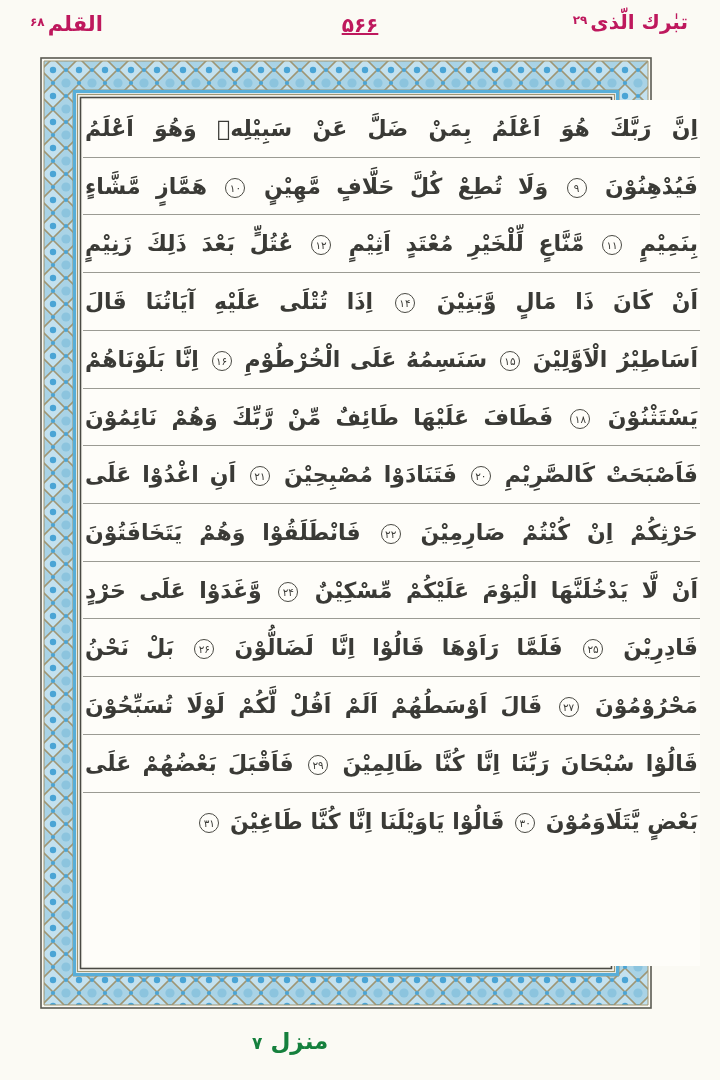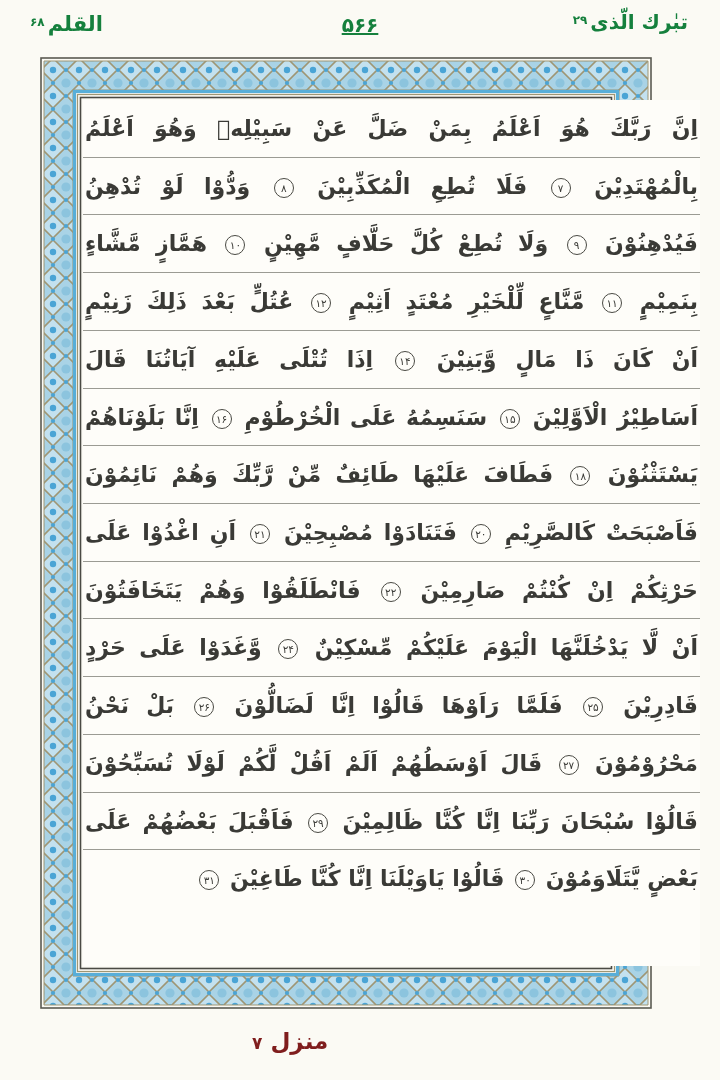--- a/index.html
+++ b/index.html
@@ -6,21 +6,21 @@
   body {
     width:720px; height:1080px;
     background:#fbfaf4;
     font-family:"DejaVu Sans", sans-serif;
     position:relative;
     overflow:hidden;
   }
   .page { position:absolute; inset:0; }
 
   
-  .hdr { position:absolute; color:#15803d; white-space:nowrap; }
+  .hdr { position:absolute; color:#be185d; white-space:nowrap; }
   .hdr-right  { top:10px; right:32px;  font-size:20px; font-weight:bold; }
   .hdr-center { top:13px; left:0; right:0; text-align:center; font-size:20px; font-weight:bold; letter-spacing:1px;text-decoration:underline; }
   .hdr-left   { top:12px; left:30px;  font-size:21px; font-weight:bold; }
   .num-small  { font-size:12px; font-weight:bold; position:relative; top:-5px; margin-right:3px; }
 
   
   .frame-svg { position:absolute; left:40px; top:57px; }
 
   
   .text-area {
@@ -60,21 +60,21 @@
     color:#3a3a36;
     box-sizing:border-box;
     text-align-last:center;
   }
 
   
   .footer {
     position:absolute;
     top:1028px; left:252px;
     font-size:23px; font-weight:bold;
-    color:#7f1d1d;
+    color:#15803d;
     direction:rtl;
   }
   .footer .mnum { font-size:17px; margin-right:8px; }
 </style>
 </head>
 <body>
 
 <div class="page">
 
   <div class="hdr hdr-right">
@@ -106,21 +106,20 @@
 
     <path d="M4,4 H608 V948 H4 Z M33,33 H579 V919 H33 Z" fill="url(#orn)" fill-rule="evenodd" stroke="#9f9674" stroke-width="1"></path>
 
     <rect x="34.5" y="34.5" width="543" height="883" fill="none" stroke="#58aed8" stroke-width="3.2"></rect>
     <rect x="37.5" y="37.5" width="537" height="877" fill="none" stroke="#9f9674" stroke-width="1.2"></rect>
     <rect x="40.5" y="40.5" width="531" height="871" fill="none" stroke="#4a4a44" stroke-width="1.6"></rect>
   </svg>
 
   <div class="text-area">
       <div class="qline"><span class="qtext">اِنَّ رَبَّكَ هُوَ اَعْلَمُ بِمَنْ ضَلَّ عَنْ سَبِيْلِهٖ وَهُوَ اَعْلَمُ</span></div>
-      <div class="qline"><span class="qtext">بِالْمُهْتَدِيْنَ</span> <span class="amark">۷</span> <span class="qtext">فَلَا تُطِعِ الْمُكَذِّبِيْنَ</span> <span class="amark">۸</span> <span class="qtext">وَدُّوْا لَوْ تُدْهِنُ</span></div>
       <div class="qline"><span class="qtext">فَيُدْهِنُوْنَ</span> <span class="amark">۹</span> <span class="qtext">وَلَا تُطِعْ كُلَّ حَلَّافٍ مَّهِيْنٍ</span> <span class="amark">۱۰</span> <span class="qtext">هَمَّازٍ مَّشَّاءٍ</span></div>
       <div class="qline"><span class="qtext">بِنَمِيْمٍ</span> <span class="amark">۱۱</span> <span class="qtext">مَّنَّاعٍ لِّلْخَيْرِ مُعْتَدٍ اَثِيْمٍ</span> <span class="amark">۱۲</span> <span class="qtext">عُتُلٍّ بَعْدَ ذَلِكَ زَنِيْمٍ</span> </div>
       <div class="qline"><span class="qtext">اَنْ كَانَ ذَا مَالٍ وَّبَنِيْنَ</span> <span class="amark">۱۴</span> <span class="qtext">اِذَا تُتْلَى عَلَيْهِ آيَاتُنَا قَالَ</span></div>
       <div class="qline"><span class="qtext">اَسَاطِيْرُ الْاَوَّلِيْنَ</span> <span class="amark">۱۵</span> <span class="qtext">سَنَسِمُهُ عَلَى الْخُرْطُوْمِ</span> <span class="amark">۱۶</span> <span class="qtext">اِنَّا بَلَوْنَاهُمْ كَمَا</span></div>
       <div class="qline"><span class="qtext">يَسْتَثْنُوْنَ</span> <span class="amark">۱۸</span> <span class="qtext">فَطَافَ عَلَيْهَا طَائِفٌ مِّنْ رَّبِّكَ وَهُمْ نَائِمُوْنَ</span> </div>
       <div class="qline"><span class="qtext">فَاَصْبَحَتْ كَالصَّرِيْمِ</span> <span class="amark">۲۰</span> <span class="qtext">فَتَنَادَوْا مُصْبِحِيْنَ</span> <span class="amark">۲۱</span> <span class="qtext">اَنِ اغْدُوْا عَلَى</span></div>
       <div class="qline"><span class="qtext">حَرْثِكُمْ اِنْ كُنْتُمْ صَارِمِيْنَ</span> <span class="amark">۲۲</span> <span class="qtext">فَانْطَلَقُوْا وَهُمْ يَتَخَافَتُوْنَ</span> </div>
       <div class="qline"><span class="qtext">اَنْ لَّا يَدْخُلَنَّهَا الْيَوْمَ عَلَيْكُمْ مِّسْكِيْنٌ</span> <span class="amark">۲۴</span> <span class="qtext">وَّغَدَوْا عَلَى حَرْدٍ</span></div>
       <div class="qline"><span class="qtext">قَادِرِيْنَ</span> <span class="amark">۲۵</span> <span class="qtext">فَلَمَّا رَاَوْهَا قَالُوْا اِنَّا لَضَالُّوْنَ</span> <span class="amark">۲۶</span> <span class="qtext">بَلْ نَحْنُ</span></div>
       <div class="qline"><span class="qtext">مَحْرُوْمُوْنَ</span> <span class="amark">۲۷</span> <span class="qtext">قَالَ اَوْسَطُهُمْ اَلَمْ اَقُلْ لَّكُمْ لَوْلَا تُسَبِّحُوْنَ</span> </div>

